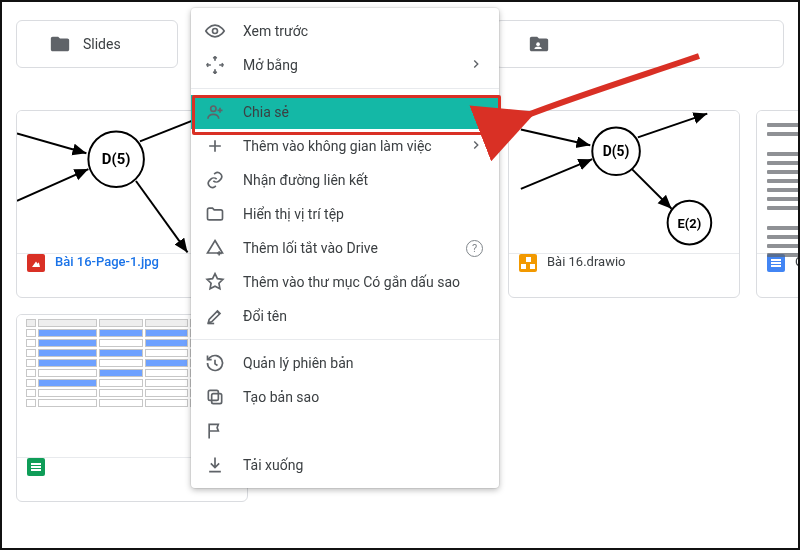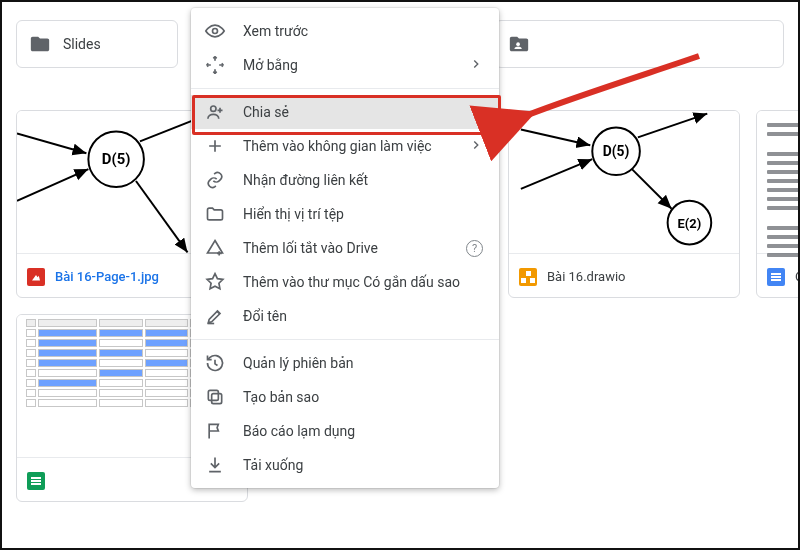--- a/index.html
+++ b/index.html
@@ -1,28 +1,28 @@
 <!DOCTYPE html>
 <html><head>
 <meta charset="utf-8">
 <style>
   * { box-sizing: border-box; font-family: Roboto, Arial, sans-serif; }
   body { margin: 0; width: 800px; height: 550px; background: #fff; position: relative; overflow: hidden; border: 2px solid #111; }
 
   .chips-row { position: absolute; top: 18px; left: 14px; right: 14px; height: 48px; display: flex; gap: 14px; }
-  .chip { height: 48px; border: 1px solid #dadce0; border-radius: 6px; display: flex; align-items: center; padding: 0 12px; background: #fff; font-size: 14px; color: #3c4043; }
+  .chip { height: 48px; border: 1px solid #dadce0; border-radius: 6px; display: flex; align-items: center; padding: 0 32px; background: #fff; font-size: 14px; color: #3c4043; }
   .chip .fi { width: 22px; height: 22px; margin-right: 12px; color: #5f6368; }
   .chip-slides { width: 162px; }
   .chip-hidden { width: 290px; visibility: hidden; }
   .chip-shared { width: 290px; }
 
   .files-area { position: absolute; top: 98px; left: 14px; right: 14px; bottom: 0; }
   .file-card { position: absolute; width: 232px; height: 188px; border: 1px solid #dadce0; border-radius: 6px; background: #fff; overflow: hidden; }
   .file-card .thumb { width: 100%; height: 142px; background: #fff; display:flex; align-items:center; justify-content:center; position:relative; }
-  .file-card .meta { height: 46px; border-top: 1px solid #e8eaed; display:flex; align-items:center; padding: 0 10px; font-size: 13px; color:#3c4043; gap:10px; }
+  .file-card .meta { height: 46px; border-top: 1px solid #e8eaed; display:flex; padding: 0 10px; font-size: 13px; color:#3c4043; gap:10px; }
   .file-card .meta .ft-icon { width:18px; height:18px; flex:0 0 18px; border-radius:2px; display:flex; align-items:center; justify-content:center; }
   .ft-img { background:#d93025; }
   .ft-img::after { content:""; display:block; width:8px; height:8px; background:#fff; clip-path: polygon(0 100%, 50% 30%, 70% 60%, 85% 40%, 100% 100%); }
   .ft-drawio { background:#f29900; position:relative; }
   .ft-drawio::before { content:""; position:absolute; width:5px; height:5px; background:#fff; top:3px; left:6.5px; }
   .ft-drawio::after { content:""; position:absolute; width:5px; height:5px; background:#fff; bottom:3px; left:2px; box-shadow: 9px 0 0 #fff; }
   .ft-doc { background:#4285f4; }
   .ft-doc::after { content:""; display:block; width:10px; height:2px; background:#fff; box-shadow: 0 3px 0 #fff, 0 -3px 0 #fff; }
   .file-card.selected .meta { color:#1a73e8; font-weight:500; }
 
@@ -43,21 +43,21 @@
   .bluebar { background: linear-gradient(#6ea1ff,#6ea1ff); }
 
   #card1 { left: 0; top: 10px; }
   #card2 { left: 492px; top: 10px; }
   #card3 { left: 740px; top: 10px; width: 232px; }
   #card4 { left: 0; top: 214px; width: 232px; height: 188px; }
 
   
   .menu { position: absolute; left: 189px; top: 6px; width: 308px; background: #fff; border-radius: 4px; box-shadow: 0 2px 6px rgba(0,0,0,.28), 0 0 0 1px rgba(0,0,0,.06); padding: 6px 0; z-index: 50; }
   .menu .item { height: 34px; display:flex; align-items:center; padding: 0 16px 0 14px; color:#3c4043; font-size:14px; cursor:pointer; position:relative; }
-  .menu .item.highlighted { background:#e5e5e5; }
+  .menu .item.highlighted { background:#14b8a6; }
   .menu .sep { height:1px; background:#e8eaed; margin:6px 0; }
   .menu .mi { width:20px; height:20px; margin-right:18px; color:#5f6368; flex:0 0 20px; display:flex; align-items:center; justify-content:center; }
   .menu .arrow { margin-left:auto; color:#5f6368; }
   .menu .help { margin-left:auto; width:17px; height:17px; border:1.6px solid #80868b; border-radius:50%; display:flex; align-items:center; justify-content:center; font-size:11px; color:#80868b; }
 
   .callout-box { position:absolute; left:190px; top:93px; width:309px; height:40px; border:3px solid #d93025; border-radius:2px; z-index:60; pointer-events:none; }
 
   .red-arrow { position:absolute; left:517px; top:48px; width:185px; height:90px; z-index:61; pointer-events:none; }
 
   svg { overflow: visible; }
@@ -347,21 +347,20 @@
         </svg>
       </span>
     <span>Tạo bản sao</span>
   </div>
   <div class="item">
     <span class="mi">
         <svg width="20" height="20" viewBox="0 0 24 24" fill="none" stroke="currentColor" stroke-width="2">
           <path d="M5 21V4h11l-1.5 4L16 12H5"></path>
         </svg>
       </span>
-    <span>Báo cáo lạm dụng</span>
   </div>
   <div class="item">
     <span class="mi">
         <svg width="20" height="20" viewBox="0 0 24 24" fill="none" stroke="currentColor" stroke-width="2">
           <path d="M12 3v12M7 10l5 5 5-5M5 20h14"></path>
         </svg>
       </span>
     <span>Tải xuống</span>
   </div>
 </div>

